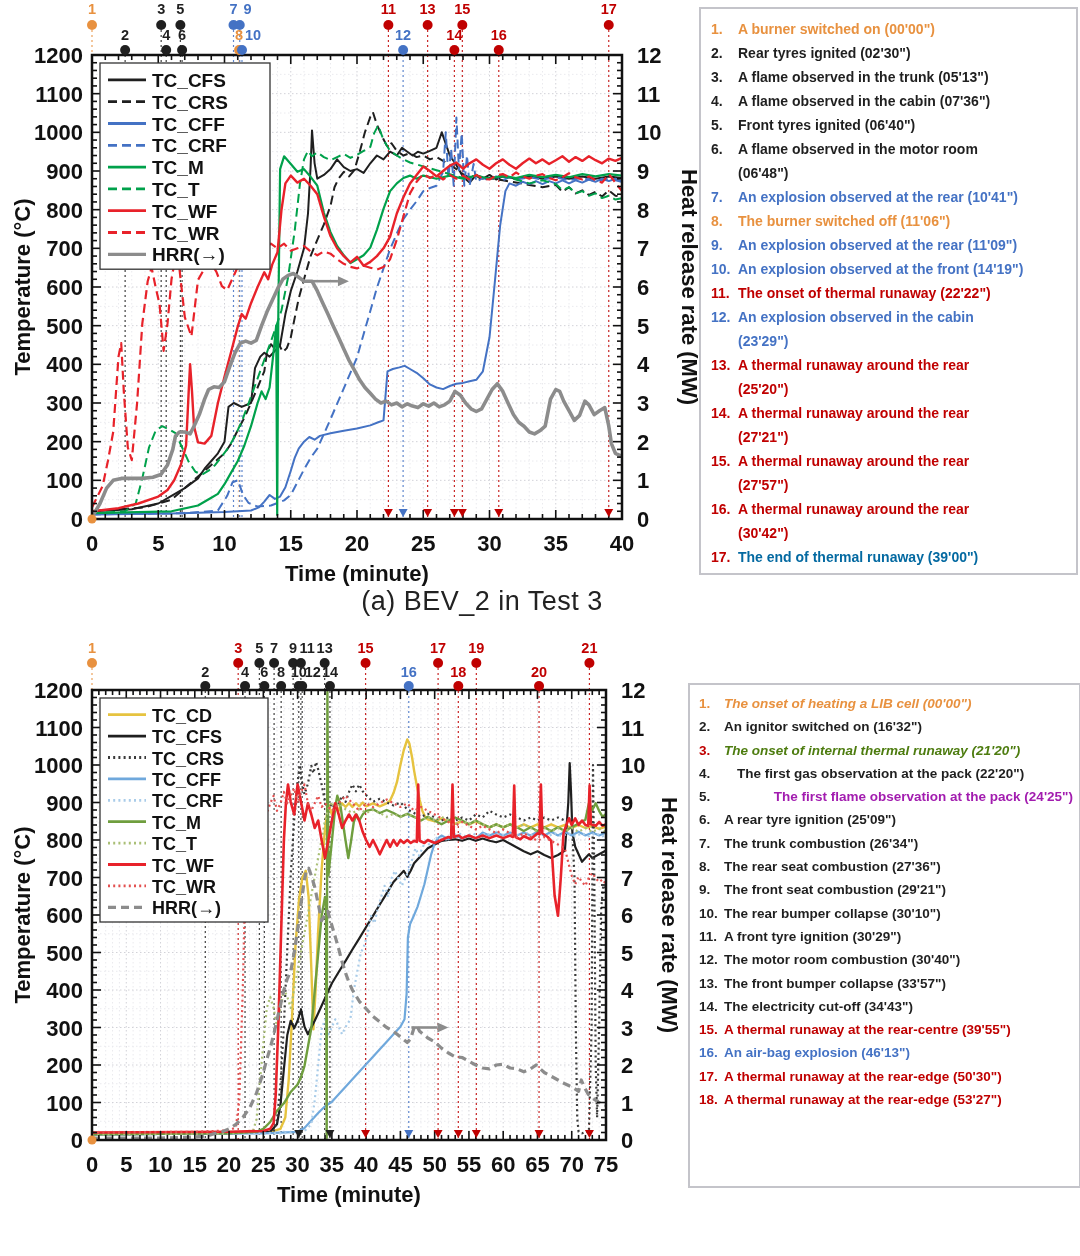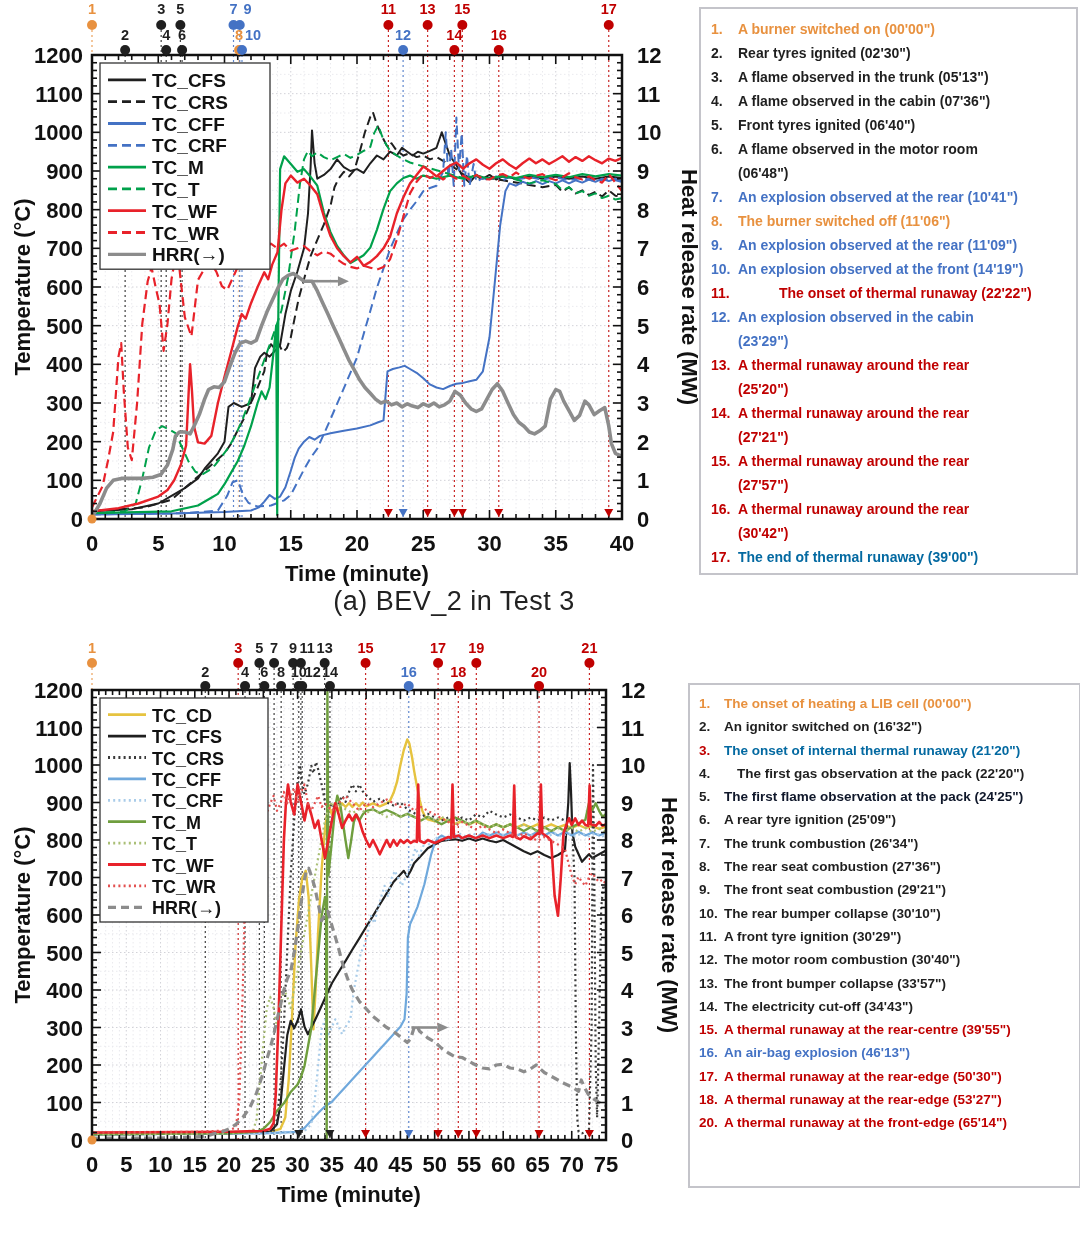--- a/index.html
+++ b/index.html
@@ -16,21 +16,21 @@
            font-size:13.5px;line-height:23.3px;font-weight:bold;}
   .ev-row{display:flex;white-space:nowrap;}
   .ev-num{flex:0 0 27px;}
   .panel-b .ev-num{flex:0 0 25px;}
   .ev-text{flex:1 1 auto;}
 </style>
 </head>
 <body>
 
 <div id="stage">
-  <div class="caption" id="cap-a" style="left:84px;top:586px;width:740px;">(a) BEV_2 in Test 3</div>
+  <div class="caption" id="cap-a" style="left:112px;top:586px;width:740px;">(a) BEV_2 in Test 3</div>
   <div class="panel panel-a" id="panel-0">
       <div class="ev-row">
         <span class="ev-num" style="color: rgb(232, 145, 63);">1.</span>
         <span class="ev-text" style="color: rgb(232, 145, 63);">A burner switched on (00'00")</span>
       </div>
       <div class="ev-row">
         <span class="ev-num" style="color: rgb(31, 31, 31);">2.</span>
         <span class="ev-text" style="color: rgb(31, 31, 31);">Rear tyres ignited (02'30")</span>
       </div>
       <div class="ev-row">
@@ -60,21 +60,21 @@
       <div class="ev-row">
         <span class="ev-num" style="color: rgb(68, 114, 196);">9.</span>
         <span class="ev-text" style="color: rgb(68, 114, 196);">An explosion observed at the rear (11'09")</span>
       </div>
       <div class="ev-row">
         <span class="ev-num" style="color: rgb(68, 114, 196);">10.</span>
         <span class="ev-text" style="color: rgb(68, 114, 196);">An explosion observed at the front (14'19")</span>
       </div>
       <div class="ev-row">
         <span class="ev-num" style="color: rgb(192, 0, 0);">11.</span>
-        <span class="ev-text" style="color: rgb(192, 0, 0); margin-left: 41px;">The onset of thermal runaway (22'22")</span>
+        <span class="ev-text" style="color: rgb(192, 0, 0);">The onset of thermal runaway (22'22")</span>
       </div>
       <div class="ev-row">
         <span class="ev-num" style="color: rgb(68, 114, 196);">12.</span>
         <span class="ev-text" style="color: rgb(68, 114, 196);">An explosion observed in the cabin<br>(23'29")</span>
       </div>
       <div class="ev-row">
         <span class="ev-num" style="color: rgb(192, 0, 0);">13.</span>
         <span class="ev-text" style="color: rgb(192, 0, 0);">A thermal runaway around the rear<br>(25'20")</span>
       </div>
       <div class="ev-row">
@@ -90,37 +90,37 @@
         <span class="ev-text" style="color: rgb(192, 0, 0);">A thermal runaway around the rear<br>(30'42")</span>
       </div>
       <div class="ev-row">
         <span class="ev-num" style="color: rgb(192, 0, 0);">17.</span>
         <span class="ev-text" style="color: #0369a1;">The end of thermal runaway (39'00")</span>
       </div>
     </div>
   <div class="panel panel-b" id="panel-1">
       <div class="ev-row">
         <span class="ev-num" style="color: rgb(232, 145, 63);">1.</span>
-        <span class="ev-text" style="color: rgb(232, 145, 63);">The onset of heating a LIB cell (00'00")</span>
+        <span class="ev-text" style="color: rgb(232, 145, 63); font-style: italic;">The onset of heating a LIB cell (00'00")</span>
       </div>
       <div class="ev-row">
         <span class="ev-num" style="color: rgb(31, 31, 31);">2.</span>
         <span class="ev-text" style="color: rgb(31, 31, 31);">An ignitor switched on (16'32")</span>
       </div>
       <div class="ev-row">
         <span class="ev-num" style="color: rgb(192, 0, 0);">3.</span>
-        <span class="ev-text" style="color: #0369a1;">The onset of internal thermal runaway (21'20")</span>
+        <span class="ev-text" style="color: #4d7c0f; font-style: italic;">The onset of internal thermal runaway (21'20")</span>
       </div>
       <div class="ev-row">
         <span class="ev-num" style="color: rgb(31, 31, 31);">4.</span>
         <span class="ev-text" style="color: rgb(31, 31, 31); margin-left: 13px;">The first gas observation at the pack (22'20")</span>
       </div>
       <div class="ev-row">
         <span class="ev-num" style="color: rgb(31, 31, 31);">5.</span>
-        <span class="ev-text" style="color: #0f172a;">The first flame observation at the pack (24'25")</span>
+        <span class="ev-text" style="color: #a21caf; text-align: right;">The first flame observation at the pack (24'25")</span>
       </div>
       <div class="ev-row">
         <span class="ev-num" style="color: rgb(31, 31, 31);">6.</span>
         <span class="ev-text" style="color: rgb(31, 31, 31);">A rear tyre ignition (25'09")</span>
       </div>
       <div class="ev-row">
         <span class="ev-num" style="color: rgb(31, 31, 31);">7.</span>
         <span class="ev-text" style="color: rgb(31, 31, 31);">The trunk combustion (26'34")</span>
       </div>
       <div class="ev-row">
@@ -159,24 +159,20 @@
         <span class="ev-num" style="color: rgb(68, 114, 196);">16.</span>
         <span class="ev-text" style="color: rgb(68, 114, 196);">An air-bag explosion (46'13")</span>
       </div>
       <div class="ev-row">
         <span class="ev-num" style="color: rgb(192, 0, 0);">17.</span>
         <span class="ev-text" style="color: rgb(192, 0, 0);">A thermal runaway at the rear-edge (50'30")</span>
       </div>
       <div class="ev-row">
         <span class="ev-num" style="color: rgb(192, 0, 0);">18.</span>
         <span class="ev-text" style="color: rgb(192, 0, 0);">A thermal runaway at the rear-edge (53'27")</span>
-      </div>
-      <div class="ev-row">
-        <span class="ev-num" style="color: rgb(192, 0, 0);">20.</span>
-        <span class="ev-text" style="color: rgb(192, 0, 0);">A thermal runaway at the front-edge (65'14")</span>
       </div>
     </div>
 <svg width="1080" height="633" style="top:0px">
       <line x1="105.25" x2="105.25" y1="55" y2="519" stroke="#eaeaee" stroke-width="1" stroke-dasharray="1.5 2.5"></line>
       <line x1="118.5" x2="118.5" y1="55" y2="519" stroke="#eaeaee" stroke-width="1" stroke-dasharray="1.5 2.5"></line>
       <line x1="131.75" x2="131.75" y1="55" y2="519" stroke="#eaeaee" stroke-width="1" stroke-dasharray="1.5 2.5"></line>
       <line x1="145" x2="145" y1="55" y2="519" stroke="#eaeaee" stroke-width="1" stroke-dasharray="1.5 2.5"></line>
       <line x1="158.25" x2="158.25" y1="55" y2="519" stroke="#d2d2d8" stroke-width="1" stroke-dasharray="1.5 2.5"></line>
       <line x1="171.5" x2="171.5" y1="55" y2="519" stroke="#eaeaee" stroke-width="1" stroke-dasharray="1.5 2.5"></line>
       <line x1="184.75" x2="184.75" y1="55" y2="519" stroke="#eaeaee" stroke-width="1" stroke-dasharray="1.5 2.5"></line>

